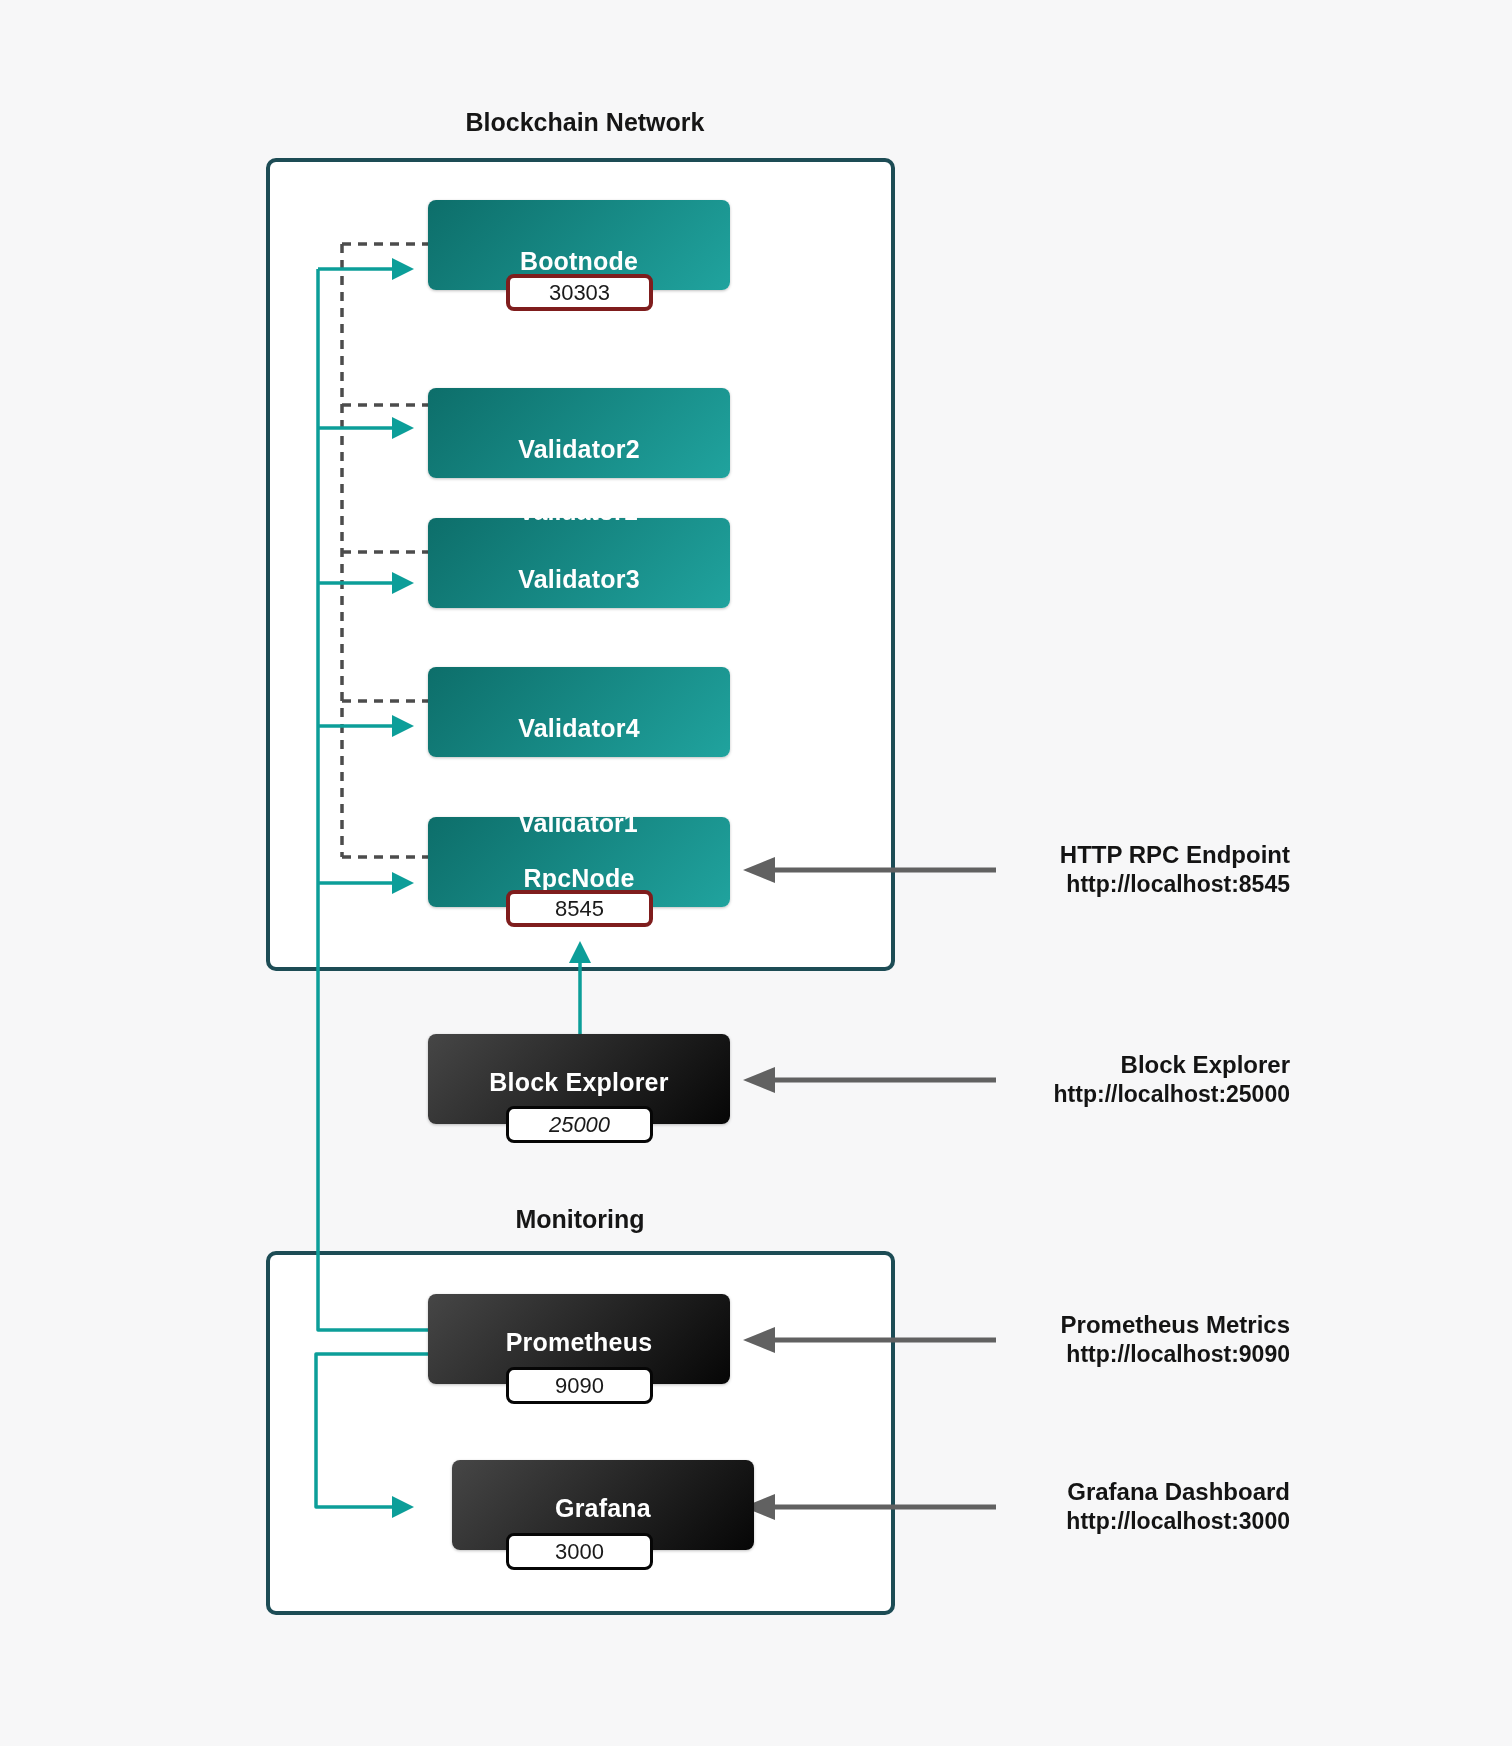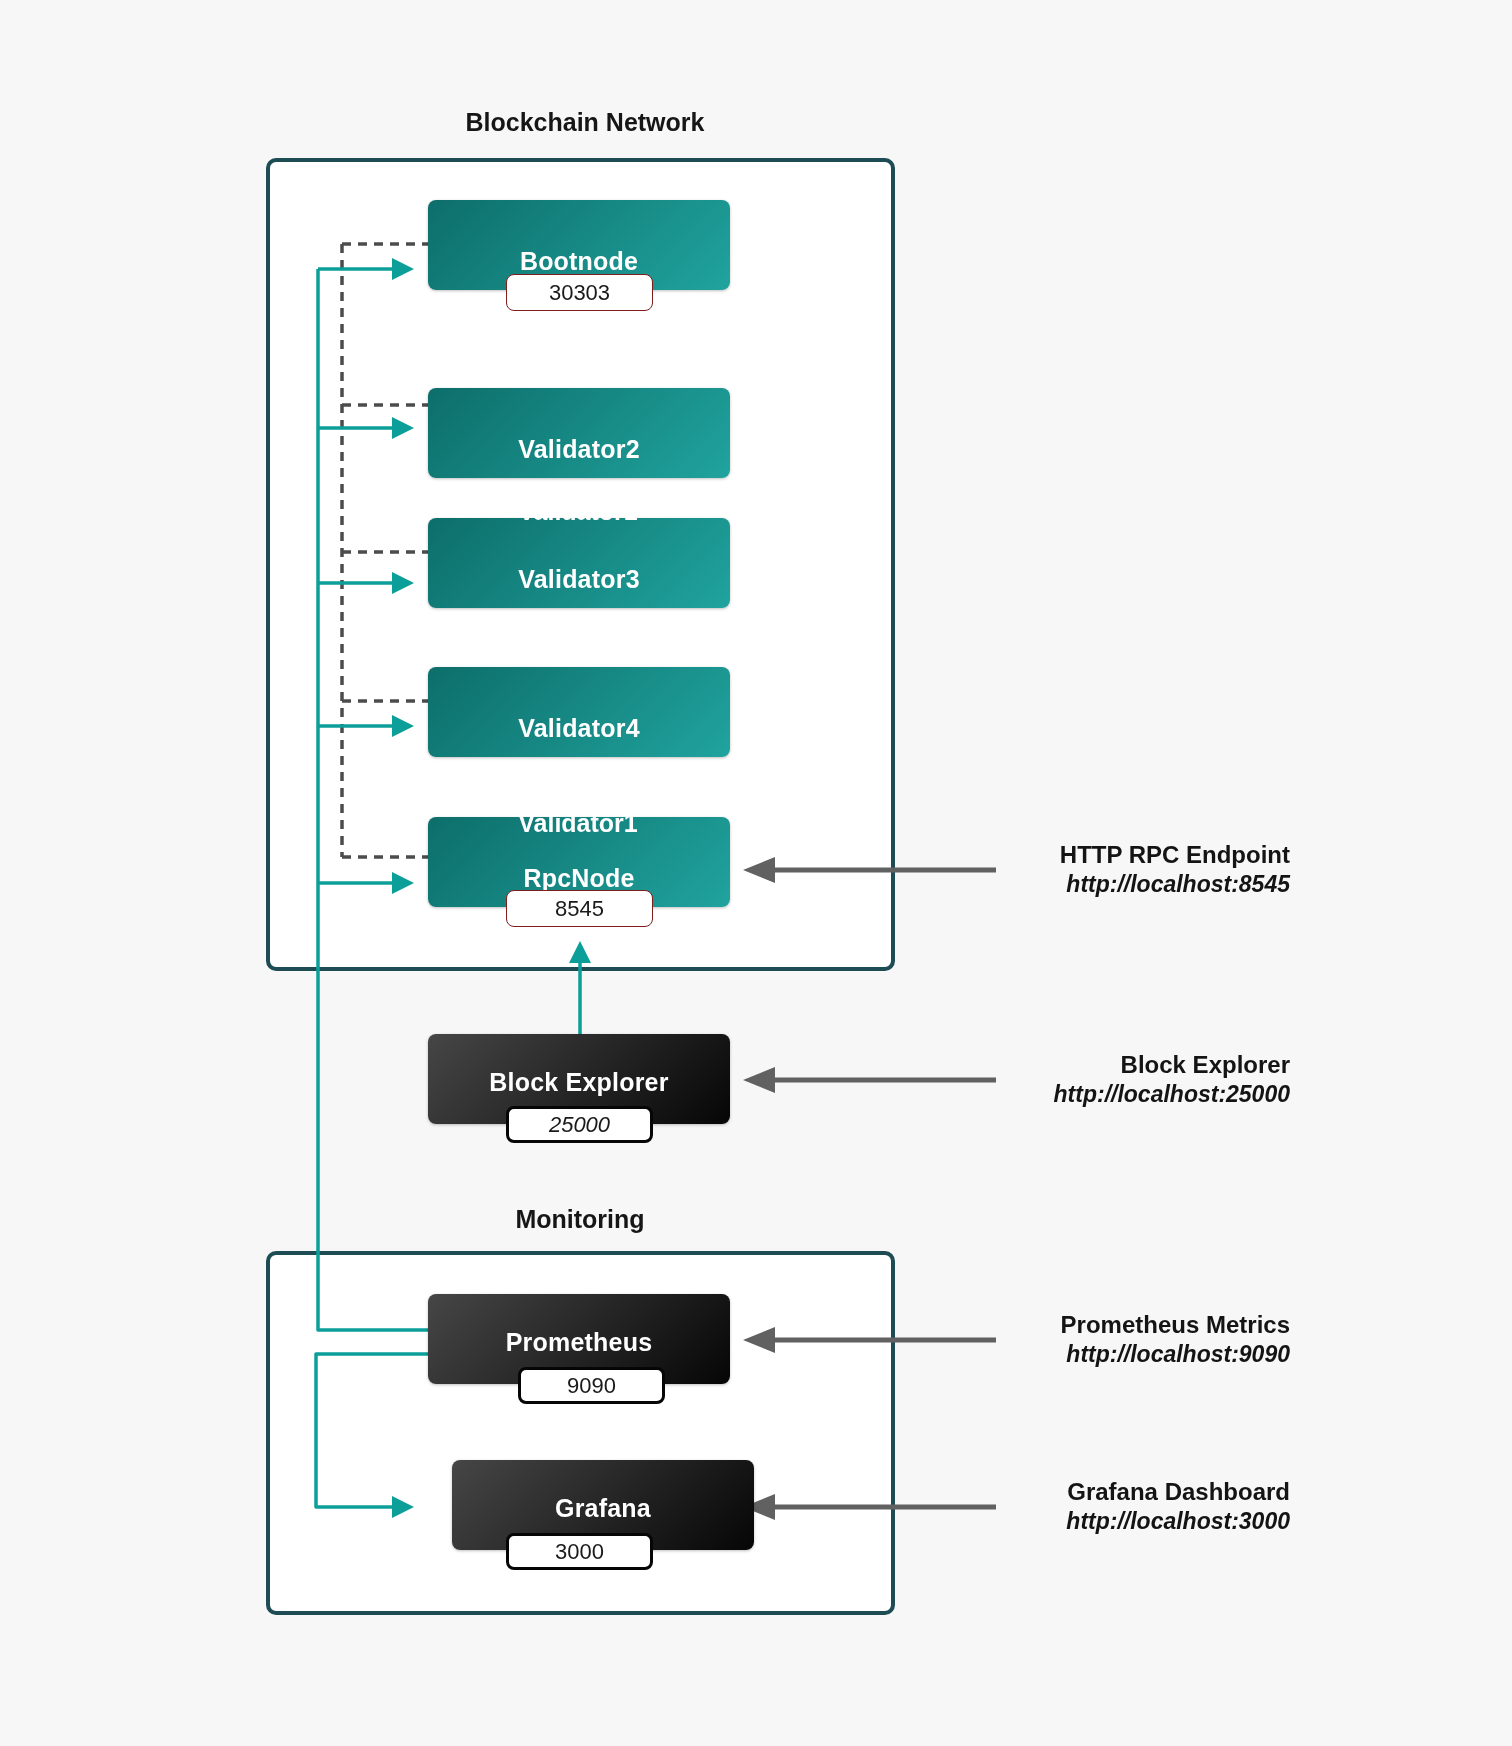--- a/index.html
+++ b/index.html
@@ -34,27 +34,27 @@
   }
   .peek span{
     display:block;font-size:25px;font-weight:bold;color:#ffffff;line-height:26px;
   }
   .badge{
     position:absolute;width:147px;height:37px;background:#ffffff;
     border-radius:8px;box-sizing:border-box;z-index:5;
     display:flex;align-items:center;justify-content:center;
     font-size:22px;font-weight:500;color:#1a1a1a;
   }
-  .badge.teal-border{border:1px solid #7f1d1d;}
+  .badge.teal-border{border:4px solid #7f1d1d;}
   .badge.dark-border{border:3px solid #060606;}
   .annot{
     position:absolute;width:300px;text-align:right;color:#141414;z-index:3;
   }
   .annot .annot-title{font-size:24px;font-weight:bold;line-height:30px;}
-  .annot .annot-url{font-size:23px;font-weight:bold;font-style:italic;line-height:29px;}
+  .annot .annot-url{font-size:23px;font-weight:bold;line-height:29px;}
 </style>
 </head>
 <body>
 
 <div class="canvas">
 
   <div class="section-title" style="left:385px;top:106px;">Blockchain Network</div>
   <div class="section-title" style="left:380px;top:1203px;">Monitoring</div>
 
   <div class="container-box" style="left:266px;top:158px;width:629px;height:813px;"></div>
@@ -136,21 +136,21 @@
   <div class="badge teal-border" style="left:506px;top:890px;">8545</div>
 
   <div class="node dark" style="left:428px;top:1034px;">
     <span class="node-label">Block Explorer</span>
   </div>
   <div class="badge dark-border" style="left:506px;top:1106px;font-style:italic;">25000</div>
 
   <div class="node dark" style="left:428px;top:1294px;">
     <span class="node-label">Prometheus</span>
   </div>
-  <div class="badge dark-border" style="left:506px;top:1367px;margin-left:12px;">9090</div>
+  <div class="badge dark-border" style="left:506px;top:1367px;">9090</div>
 
   <div class="node dark" style="left:452px;top:1460px;align-items:center;">
     <span class="node-label">Grafana</span>
   </div>
   <div class="badge dark-border" style="left:506px;top:1533px;">3000</div>
 
   <div class="annot" style="left:990px;top:840px;">
     <div class="annot-title">HTTP RPC Endpoint</div>
     <div class="annot-url">http://localhost:8545</div>
   </div>

